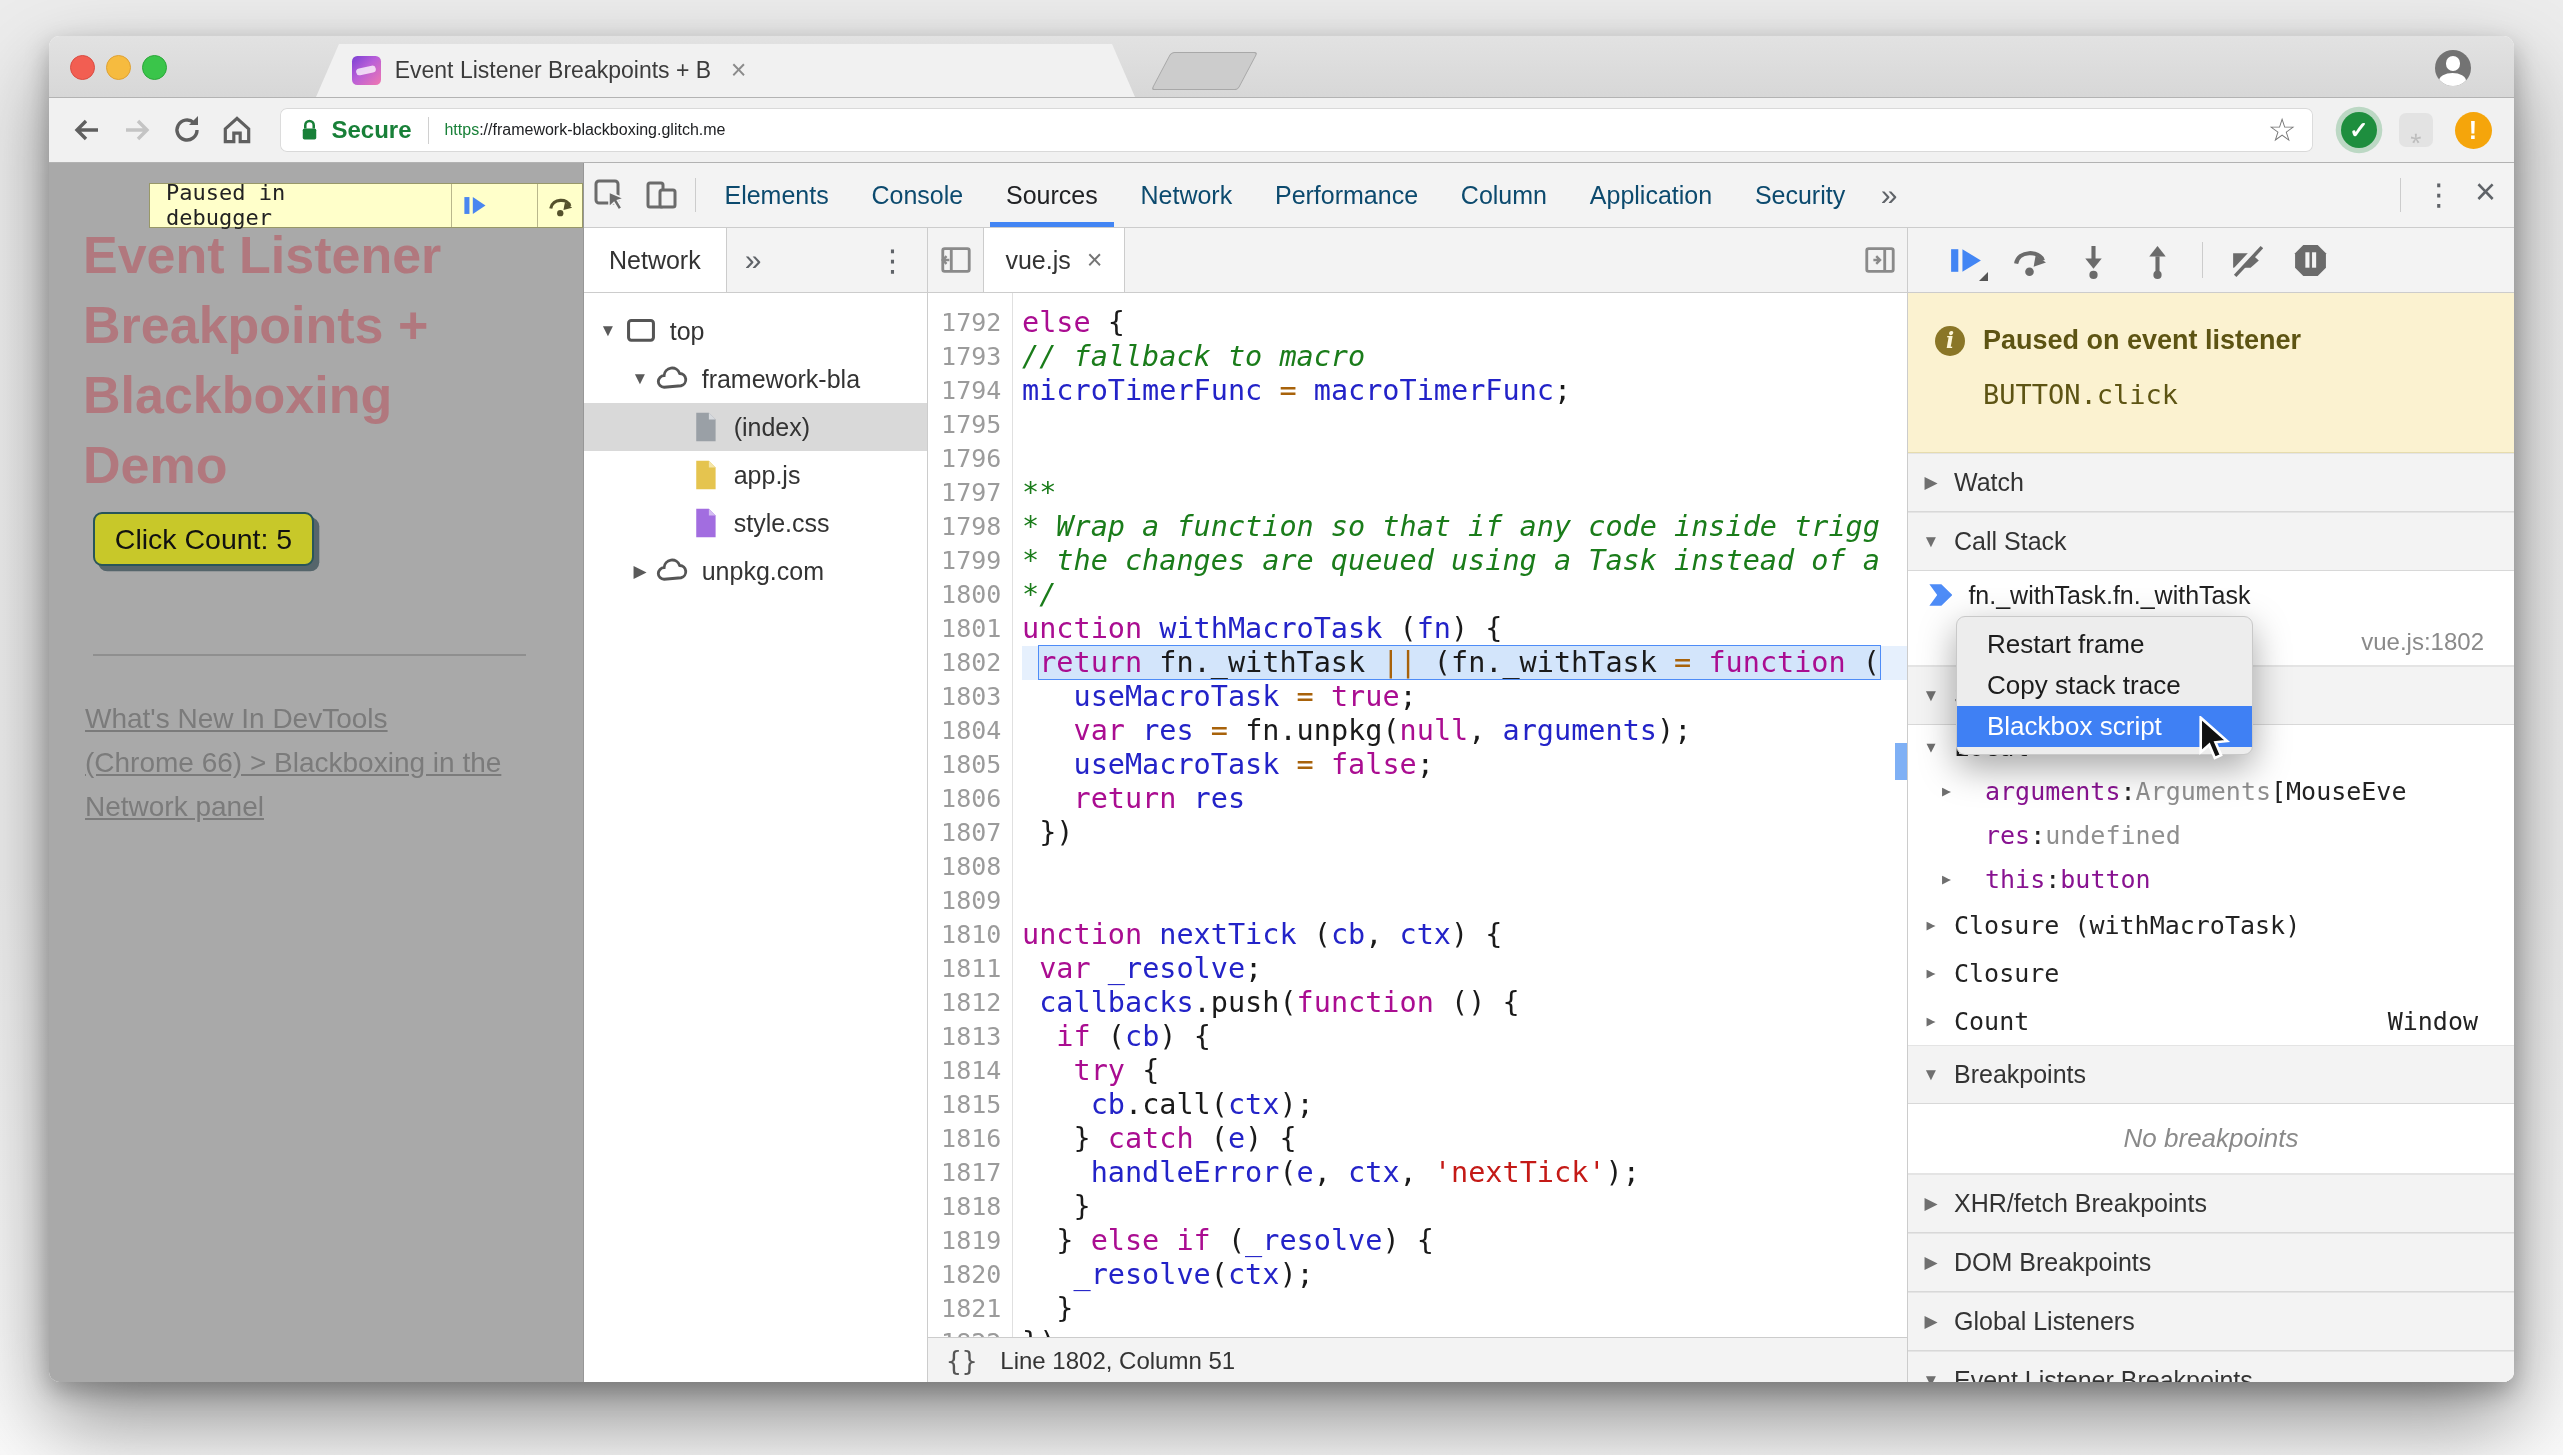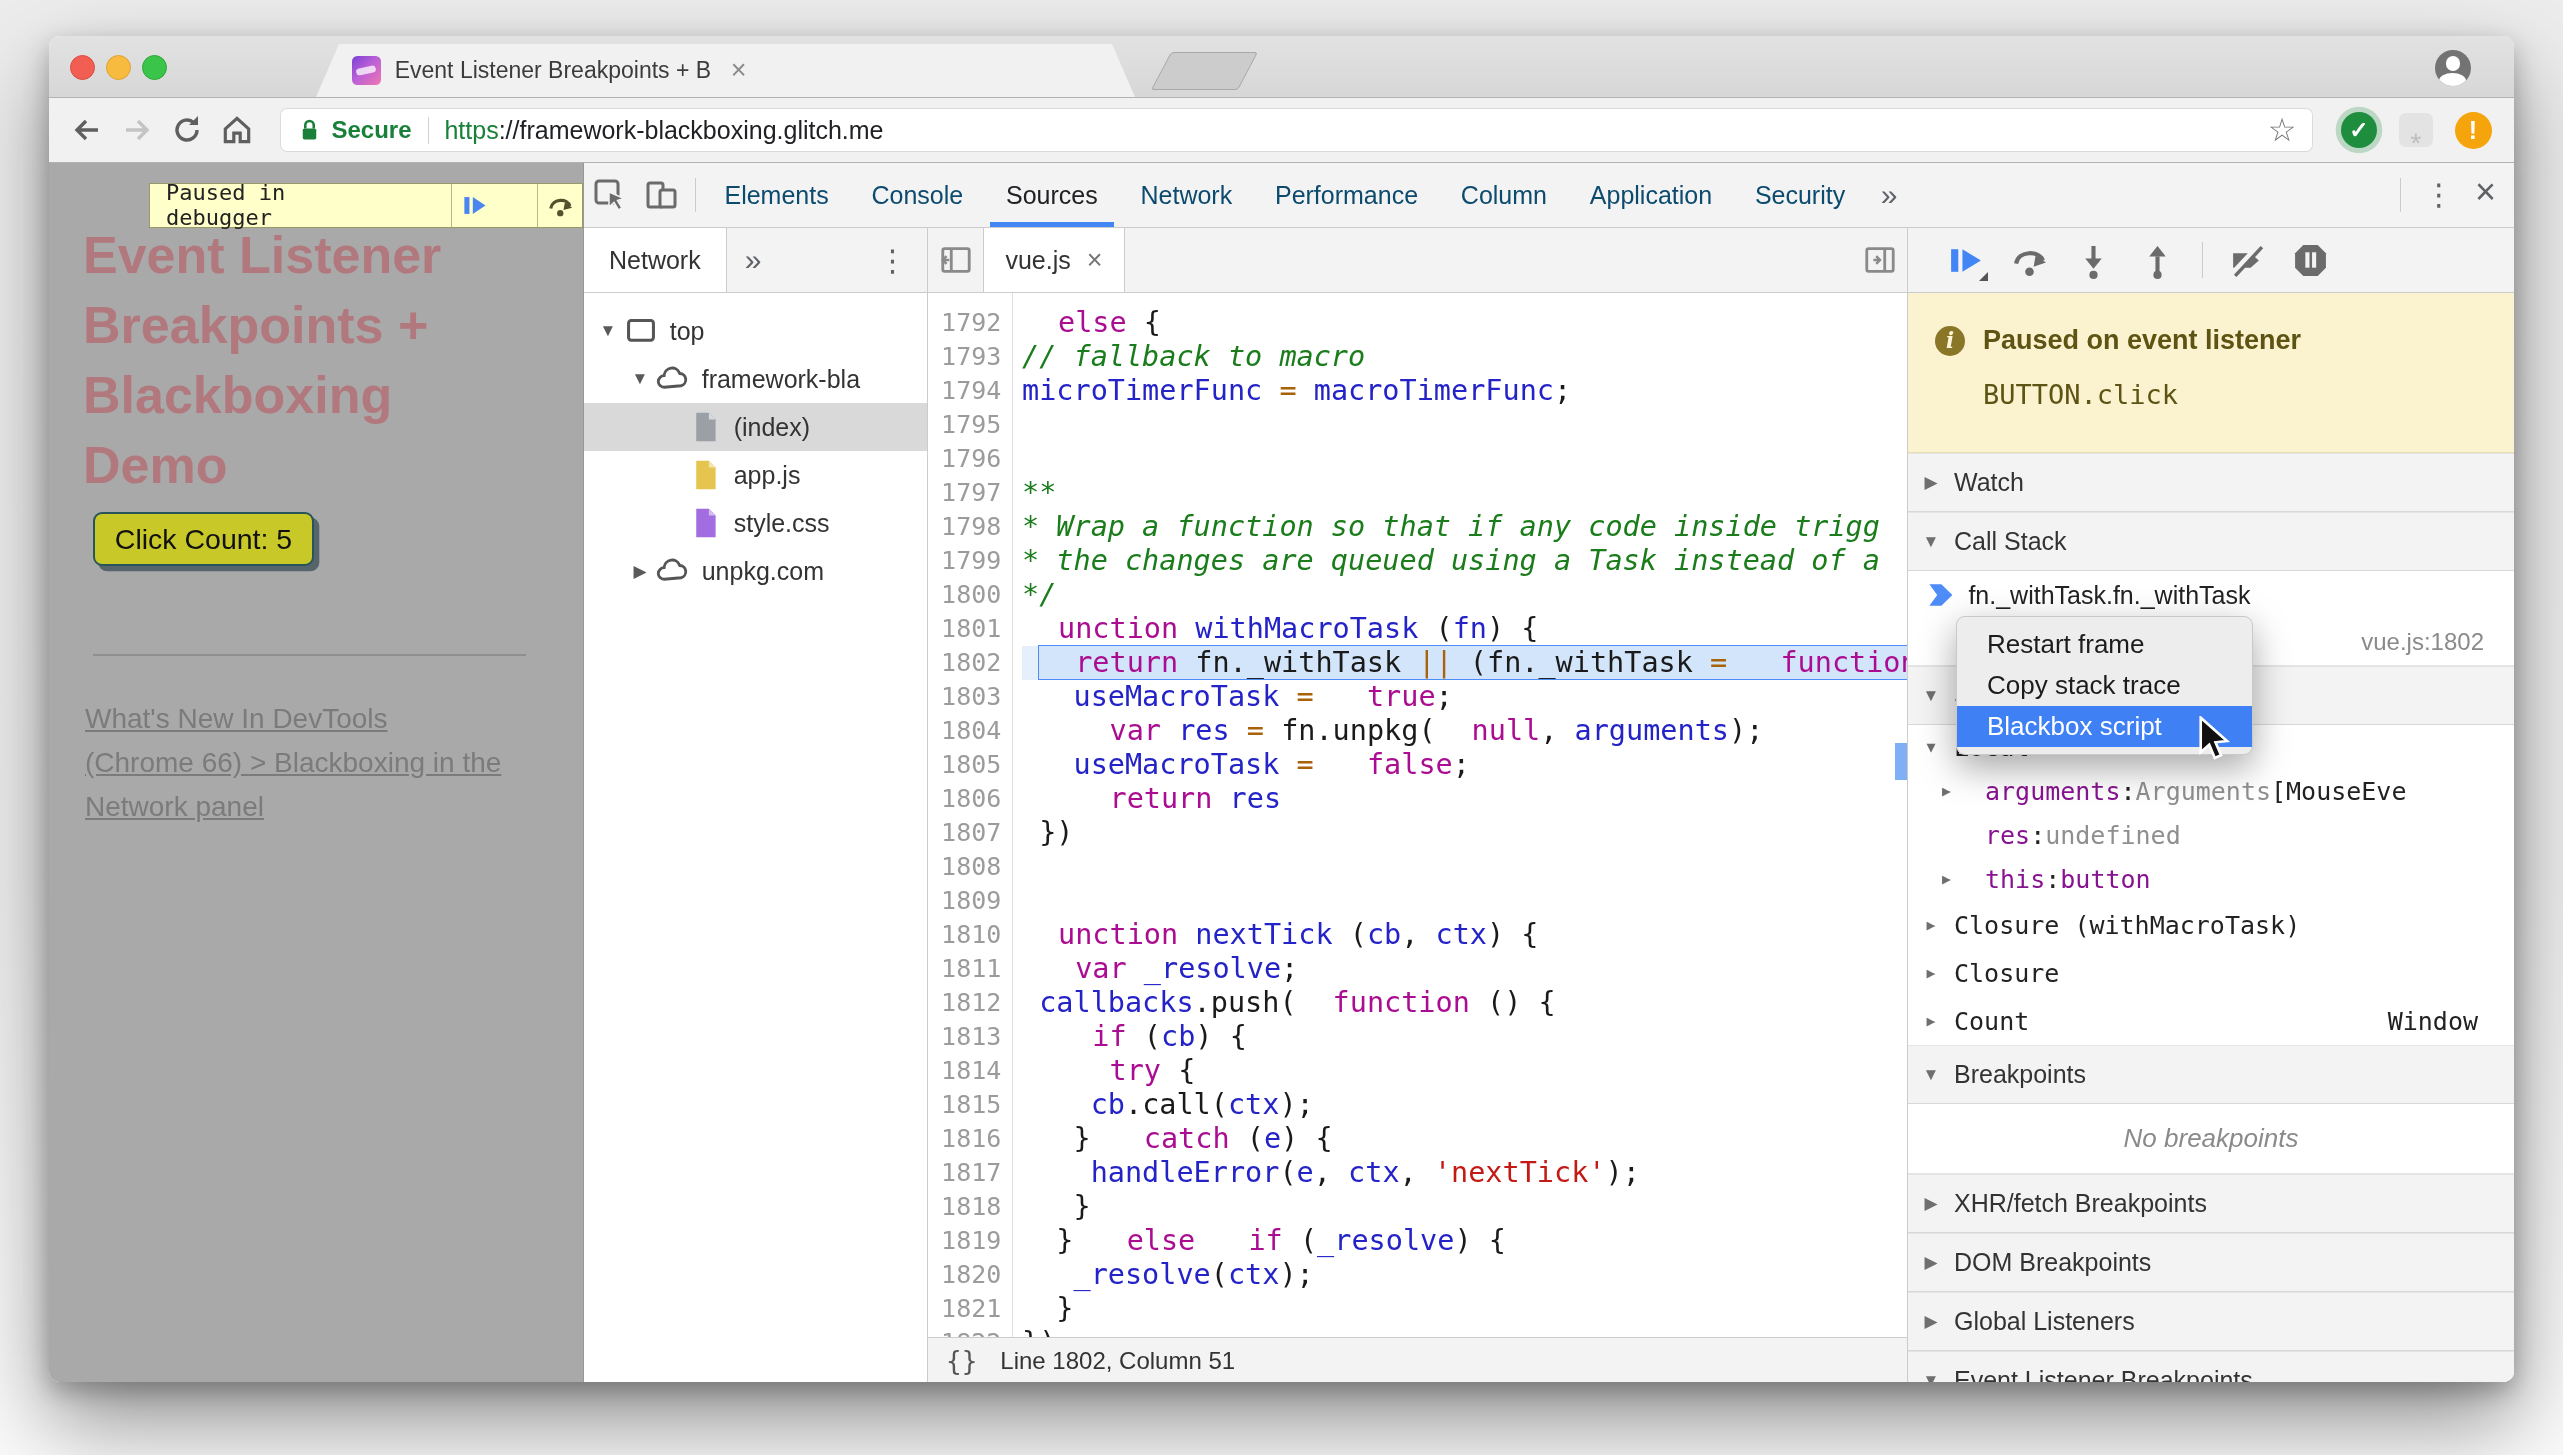--- a/index.html
+++ b/index.html
@@ -21,21 +21,21 @@
   .newtab{position:absolute;left:1112px;top:16px;width:85px;height:36px;background:#cccccc;border:0.9px solid #a8a8a8;transform:skewX(-28deg);border-radius:3.6px;}
   .avatar{position:absolute;right:43px;top:14.2px;width:36px;height:36px;border-radius:50%;background:#737373;overflow:hidden;}
   .avatar::before{content:"";position:absolute;left:10.7px;top:6.2px;width:14.2px;height:14.2px;border-radius:50%;background:#fff;}
   .avatar::after{content:"";position:absolute;left:4.4px;top:23px;width:27px;height:16px;border-radius:50% 50% 0 0;background:#fff;}
 
   .toolbar{height:64px;background:#f1f1f1;border-bottom:0.9px solid #b2b2b2;display:flex;align-items:center;padding:0 12.5px;}
   .navbtn{width:50px;height:50px;display:flex;align-items:center;justify-content:center;flex:0 0 auto;}
   .urlbar{flex:1;height:44px;margin:0 18px;background:#fff;border-radius:7px;box-shadow:inset 0 0 0 0.9px #d9d9d9;display:flex;align-items:center;padding:0 16px;}
   .secure{display:flex;align-items:center;color:#188038;font-size:24px;font-weight:bold;}
   .url-sep{width:0.9px;height:27px;background:#d0d0d0;margin:0 16px;}
-  .url{font-size:25px;color:#202124;white-space:nowrap;}
+  .url{font-size:16px;color:#202124;white-space:nowrap;}
   .url .scheme{color:#188038;}
   .star{margin-left:auto;font-size:32px;color:#767676;line-height:1;}
   .extbtn{width:39px;height:39px;margin:0 9px;flex:0 0 auto;display:flex;align-items:center;justify-content:center;position:relative;}
   .ext-check{width:36px;height:36px;border-radius:50%;background:#1e8e3e;box-shadow:0 0 0 5.3px rgba(30,142,62,.25);color:#fff;font-size:23px;font-weight:bold;display:flex;align-items:center;justify-content:center;}
   .ext-ghost{width:34px;height:34px;border-radius:7.1px;background:#e3e3e3;color:#bdbdbd;font-size:21.4px;display:flex;align-items:center;justify-content:center;}
   .ext-warn{width:37px;height:37px;border-radius:50%;background:#f5a50b;color:#fff;font-size:25px;font-weight:bold;display:flex;align-items:center;justify-content:center;}
 
   
   .content{display:flex;height:1221px;}
   .page{position:relative;width:534px;background:#a9a9a9;flex:0 0 auto;overflow:hidden;}
@@ -80,21 +80,21 @@
   .ed-tab .x{margin-left:16px;color:#757575;font-size:27px;}
   .ed-spacer{flex:1;}
   .ed-code{flex:1;position:relative;overflow:hidden;display:flex;min-height:0;background:#fff;}
   .gutter{width:85px;flex:0 0 auto;border-right:0.9px solid #e0e0e0;padding-top:12.5px;box-sizing:border-box;}
   .g-num{height:34px;line-height:34px;text-align:right;padding-right:10.7px;font-family:"DejaVu Sans Mono",monospace;font-size:25px;color:#9b9b9b;}
   .codecol{flex:1;padding:12.5px 0 0 9px;min-width:0;overflow:hidden;}
   .c-line{height:34px;line-height:34px;font-family:"DejaVu Sans Mono",monospace;font-size:28.5px;white-space:pre;color:#1a1a1a;}
   .c-line.exec{background:#e6f0fd;}
   .exec-box{background:#d3e5fb;outline:1.8px solid #4e8cf7;outline-offset:-0.9px;}
   .tk-com{color:#1a7c1a;font-style:italic;}
-  .tk-kw{color:#aa0d91;margin-left:36px;}
+  .tk-kw{color:#aa0d91;}
   .tk-id{color:#2323c8;}
   .tk-op{color:#a8620a;}
   .tk-str{color:#c41a16;}
   .tk-pl{color:#1a1a1a;}
   .scrollmark{position:absolute;right:0;top:450px;width:12.5px;height:37px;background:#7fb0f5;}
   .ed-status{height:46px;background:#f3f3f3;border-top:0.9px solid #ccc;display:flex;align-items:center;flex:0 0 auto;font-size:24px;color:#333;}
   .brace-btn{font-family:"DejaVu Sans Mono",monospace;font-size:26px;color:#555;padding:0 23px 0 18px;}
 
   
   .sidebar{flex:1;position:relative;background:#f3f3f3;overflow:hidden;min-width:0;}

